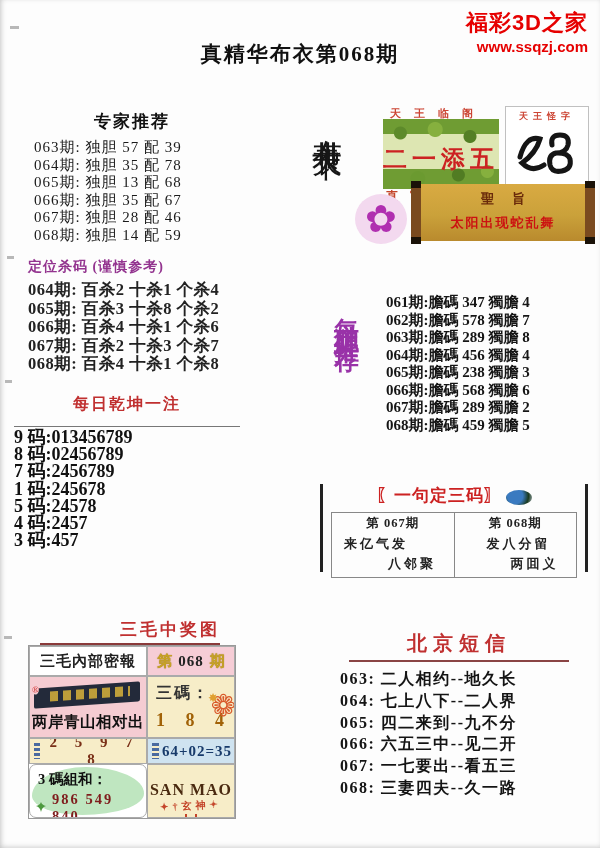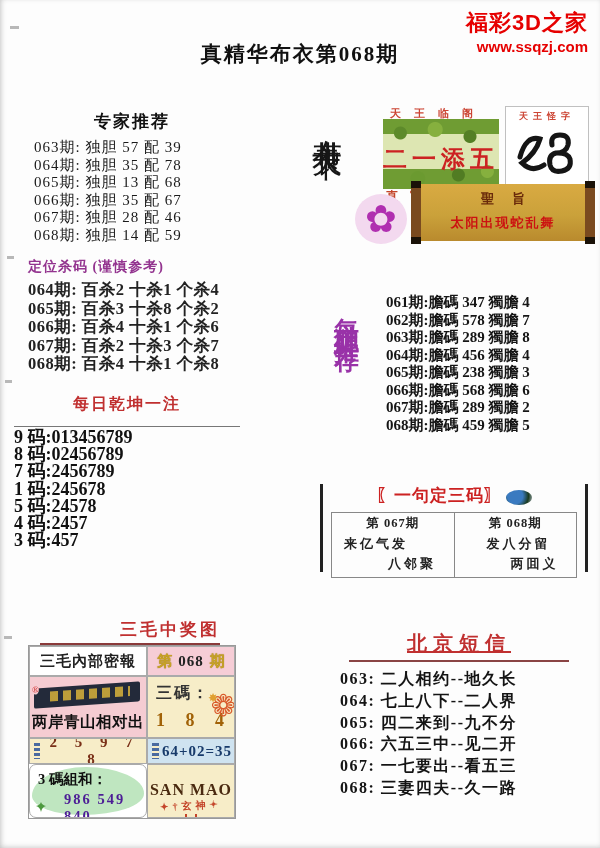--- a/index.html
+++ b/index.html
@@ -56,21 +56,21 @@
   .c-five { background:#f7edc8; display:flex; align-items:center;text-align:center; }
   .c-five .tag, .c-sum .tag { width:7px; height:16px; margin:0 3px 0 4px;
         background:repeating-linear-gradient(#4a6aa0 0 3px,#f7edc8 3px 5px); }
   .c-five .v { font-size:15px; font-weight:bold; color:#7a3018; letter-spacing:7px; }
   .c-sum { background:#cfe3f0; display:flex; align-items:center; }
   .c-sum .v { font-size:15px; font-weight:bold; color:#173a6a; letter-spacing:1px; }
   .c-zuhe { background:#fff;border-radius:7px; }
   .bubble { position:absolute; left:2px; top:2px; width:112px; height:48px; background:#bfe6c0;
             border-radius:48% 52% 55% 45%/60% 55% 45% 40%; }
   .c-zuhe .lbl { position:absolute; top:5px; left:8px; font-size:14.5px; font-weight:bold; color:#111; }
-  .c-zuhe .v { position:absolute; top:26px; left:34px; font-size:14.5px; font-weight:bold; color:#4c1d95; letter-spacing:2px; }
+  .c-zuhe .v { position:absolute; top:26px; left:22px; font-size:14.5px; font-weight:bold; color:#7f1d1d; letter-spacing:2px; }
   .sprout-icon { position:absolute; left:4px; bottom:4px; width:14px; height:12px; }
   .c-en { background:#f7edc8; text-align:center; }
   .c-en .en { font-size:16px; font-weight:bold; color:#4a2a10; letter-spacing:1px; margin-top:16px; }
   .c-en .deco { font-size:10px; color:#c4452a; letter-spacing:4px; font-weight:bold; transform:rotate(-3deg); }
   .ladder-icon { display:block; margin:0 auto; }
 
   
   .vert { writing-mode:vertical-rl; text-orientation:upright; }
   .buyi-title { position:absolute; left:306px; top:116px; font-size:30px; color:#161616; letter-spacing:5px;
                 font-family:"Liberation Serif", serif; }
@@ -114,21 +114,21 @@
   .globe-icon { display:inline-block; width:26px; height:15px; border-radius:50%;
                 background:radial-gradient(circle at 35% 40%, #3a7ac0 0 40%, #1a3a20 70%, #c0c8d0); vertical-align:middle; margin-left:4px; }
   .yiju table { margin:5px auto 0; border-collapse:collapse; width:246px; }
   .yiju td { border:1px solid #888; width:50%; padding:2px 4px 4px; vertical-align:top; }
   .yiju .iss { text-align:center; font-size:12.5px; font-weight:bold; color:#222; letter-spacing:1px; }
   .yiju .l1 { font-size:13px; font-weight:bold; color:#222; margin-top:3px; padding-left:8px; letter-spacing:3px; }
   .yiju .l2 { font-size:13px; font-weight:bold; color:#222; margin-top:2px; padding-left:52px; letter-spacing:3px; }
 
   .beijing { position:absolute; left:340px; top:630px; width:238px; }
   .beijing .t { text-align:center; font-size:20px; font-weight:bold; color:#c03030; letter-spacing:6px;
-                border-bottom:2px solid #8a4444; padding-bottom:3px; width:220px; margin:0 auto;text-decoration:underline; }
+                border-bottom:2px solid #8a4444; padding-bottom:3px; width:220px; margin:0 auto; }
   .beijing .rows { margin-top:6px; font-size:16px; font-weight:bold; color:#141414; line-height:21.8px; letter-spacing:1.5px; }
 </style>
 </head>
 <body>
 
 <div id="page">
 
   <div class="artifact" style="left:10px;top:26px;width:9px;height:3px;"></div>
   <div class="artifact" style="left:7px;top:256px;width:7px;height:3px;"></div>
   <div class="artifact" style="left:5px;top:380px;width:7px;height:3px;"></div>

